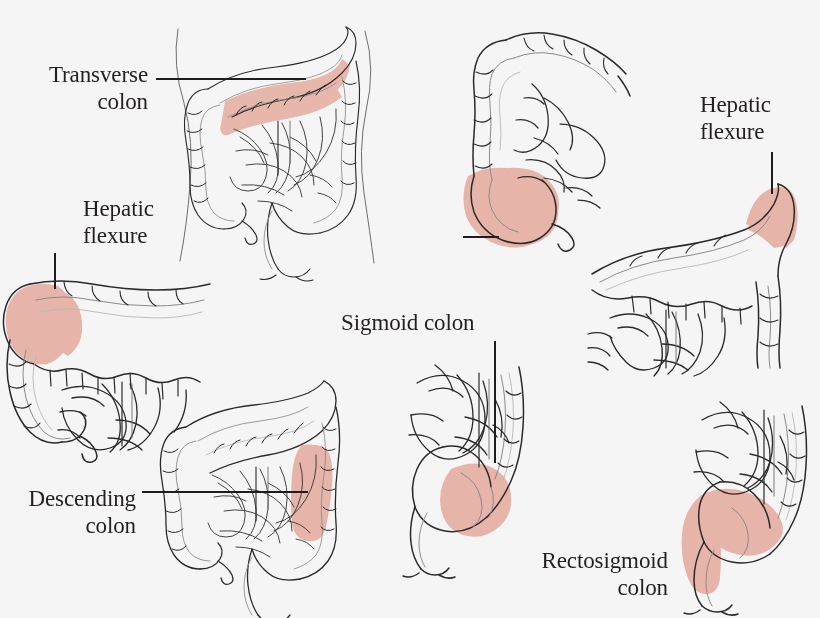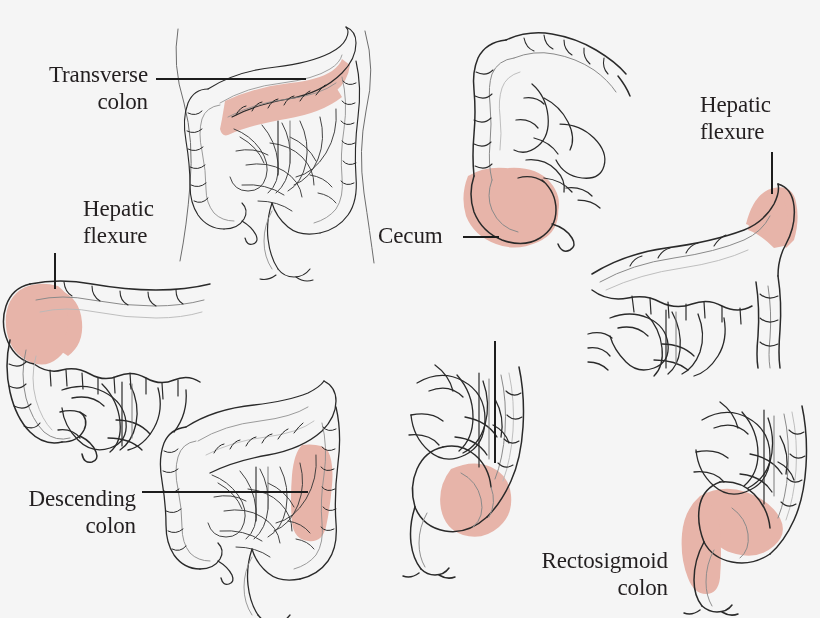--- a/index.html
+++ b/index.html
@@ -530,28 +530,28 @@
 
   <div class="leader v" style="left:54px; top:253px; height:36px;"></div>
 
   <div class="leader h" style="left:142px; top:491px; width:166px;"></div>
 
   <div class="leader v" style="left:494px; top:341px; height:122px;"></div>
 
   <div class="label align-right" style="left:0px; top:62px; width:148px;">Transverse
 colon</div>
 
-  <div class="label align-left" style="left:378px; top:223px; width:90px;">Cecum</div>
 
   <div class="label align-left" style="left:700px; top:92px; width:120px;">Hepatic
 flexure</div>
 
   <div class="label align-left" style="left:51px; top:196px; width:120px;margin-left:32px;">Hepatic
 flexure</div>
 
+  <div class="label align-left" style="left:341px; top:310px; width:180px;">Sigmoid colon</div>
 
   <div class="label align-right" style="left:0px; top:486px; width:136px;">Descending
 colon</div>
 
   <div class="label align-right" style="left:470px; top:548px; width:198px;">Rectosigmoid
 colon</div>
 
 </div>
 
 </body></html>

